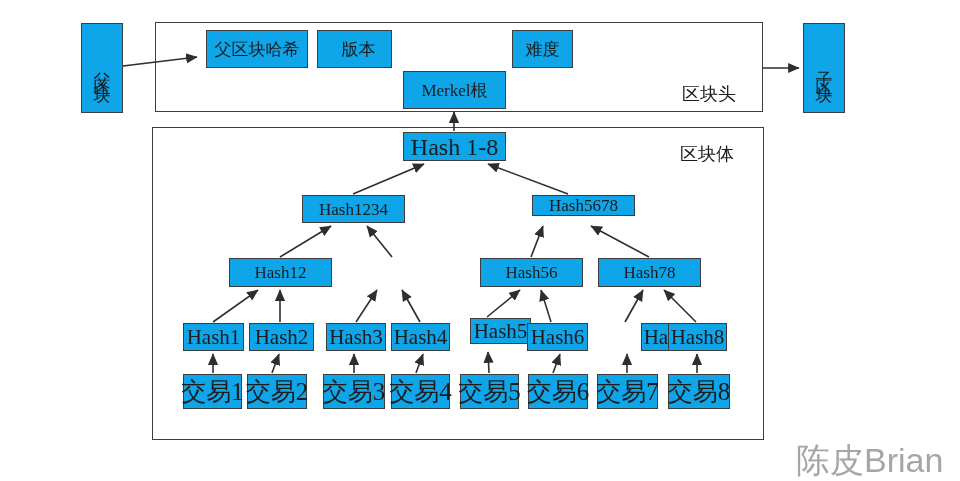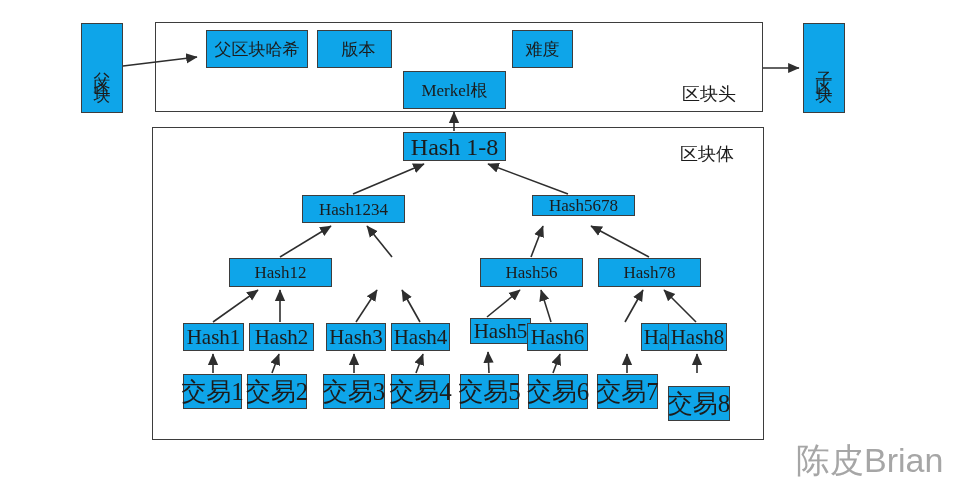--- a/index.html
+++ b/index.html
@@ -76,21 +76,21 @@
   <div class="box hashsmall" style="left:598px;top:323px;width:59px;height:28px;margin-left:43px;">Hash7</div>
   <div class="box hashsmall" style="left:668px;top:323px;width:59px;height:28px;">Hash8</div>
 
   <div class="box tx" style="left:183px;top:374px;width:59px;height:35px;">交易1</div>
   <div class="box tx" style="left:247px;top:374px;width:60px;height:35px;">交易2</div>
   <div class="box tx" style="left:323px;top:374px;width:62px;height:35px;">交易3</div>
   <div class="box tx" style="left:391px;top:374px;width:59px;height:35px;">交易4</div>
   <div class="box tx" style="left:460px;top:374px;width:59px;height:35px;">交易5</div>
   <div class="box tx" style="left:528px;top:374px;width:60px;height:35px;">交易6</div>
   <div class="box tx" style="left:597px;top:374px;width:61px;height:35px;">交易7</div>
-  <div class="box tx" style="left:668px;top:374px;width:62px;height:35px;margin-top:12px;">交易8</div>
+  <div class="box tx" style="left:668px;top:374px;width:62px;height:35px;">交易8</div>
 
   <svg class="edges" width="960" height="481">
     <defs>
       <marker id="arrow" viewBox="0 0 10 10" refX="8.5" refY="5" markerWidth="8" markerHeight="8" orient="auto-start-reverse">
         <path d="M 0 1 L 9 5 L 0 9 z" fill="#2e2e2e"></path>
       </marker>
     </defs>
   <line x1="123" y1="66" x2="197" y2="57" stroke="#2e2e2e" stroke-width="1.6" marker-end="url(#arrow)"></line>
       <line x1="763" y1="68" x2="799" y2="68" stroke="#2e2e2e" stroke-width="1.6" marker-end="url(#arrow)"></line>
       <line x1="454" y1="131" x2="454" y2="112" stroke="#2e2e2e" stroke-width="1.6" marker-end="url(#arrow)"></line>

